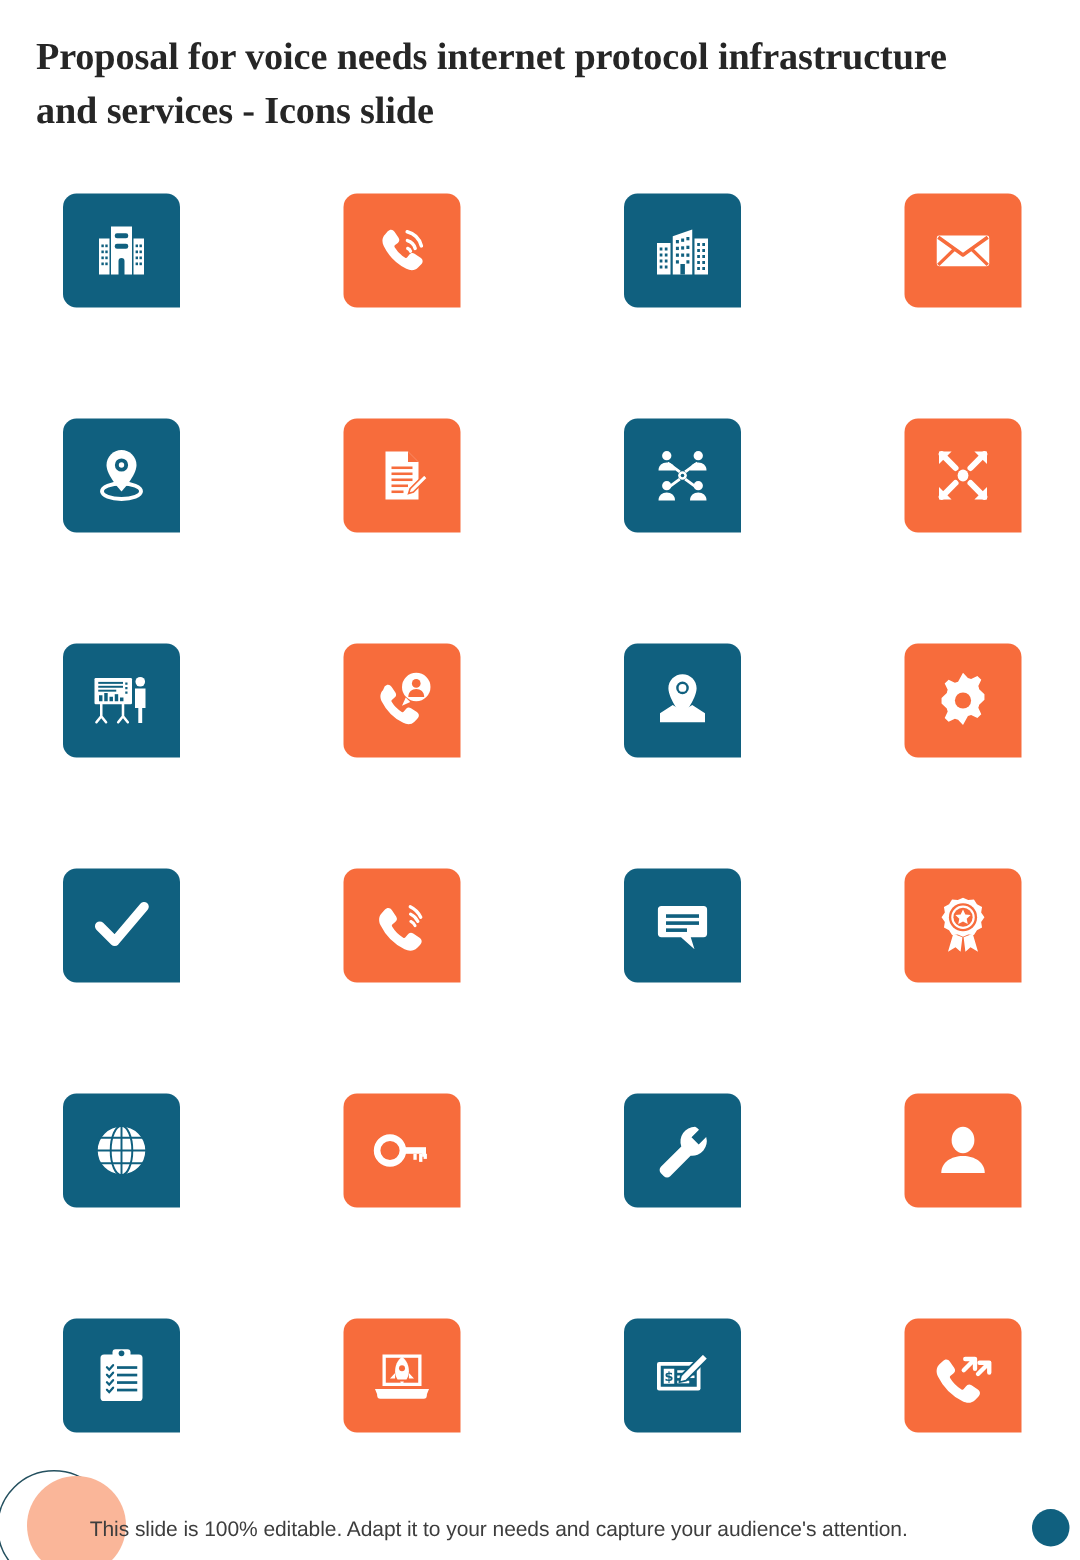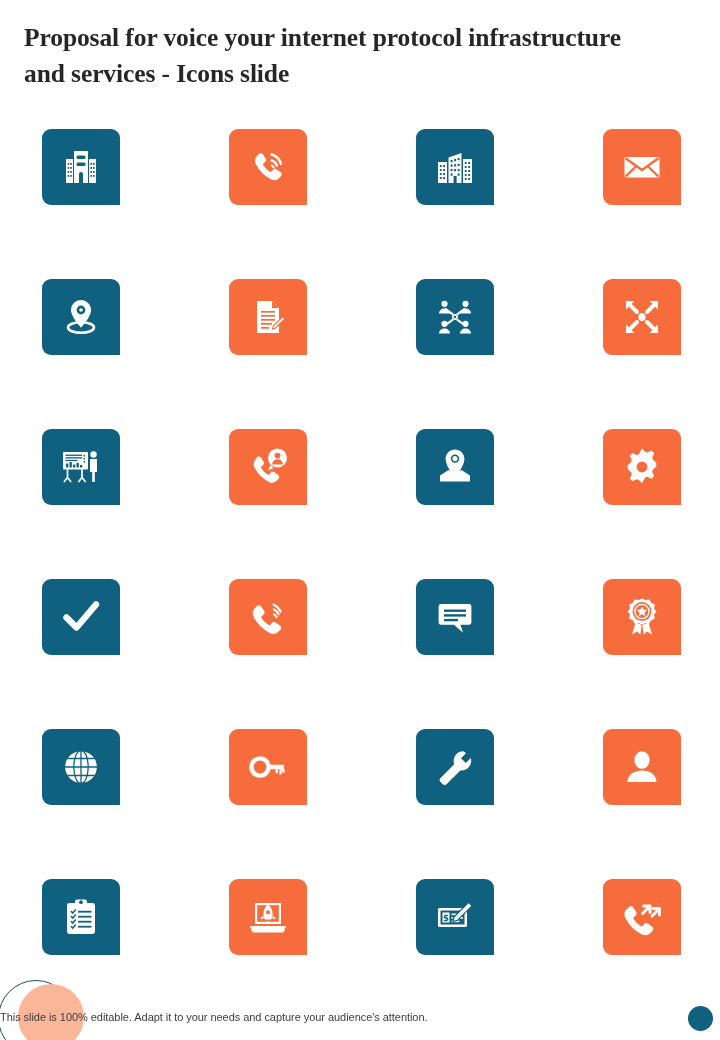--- a/index.html
+++ b/index.html
@@ -55,21 +55,22 @@
   .tile.blue   { background: #10607F; }
   .tile.orange { background: #F76C3C; }
   .tile svg { display: block; }
 
   
   .footer-note {
     position: absolute;
     left: 0;
     top: 1011px;
     width: 665px;
-    font-size: 11px;
+    text-align: center;
+    font-size: 14px;
     color: #3d3d3d;
     letter-spacing: -0.05px;
   }
   .deco-peach {
     position: absolute;
     left: 18px;
     top: 984px;
     width: 66px;
     height: 66px;
     border-radius: 50%;
@@ -93,21 +94,21 @@
     height: 25px;
     border-radius: 50%;
     background: #10607F;
   }
 </style>
 </head>
 <body>
 
 <div class="slide">
 
-  <div class="title">Proposal for voice your internet protocol infrastructure and services - Icons slide</div>
+  <div class="title">Proposal for voice needs internet protocol infrastructure and services - Icons slide</div>
 
   <div class="grid">
       <div class="tile blue">
         <span>
           <svg width="44" height="44" viewBox="0 0 44 44" xmlns="http://www.w3.org/2000/svg">
     <rect x="7" y="14" width="7" height="24" fill="#FFFFFF"></rect>
     <rect x="30" y="14" width="7" height="24" fill="#FFFFFF"></rect>
     <path d="M15 6h14v32h-5v-9a2 2 0 0 0-4 0v9h-5z" fill="#FFFFFF"></path>
     <rect x="8.6" y="18" width="1.6" height="1.8" fill="#10607F"></rect>
     <rect x="11.2" y="18" width="1.6" height="1.8" fill="#10607F"></rect>

